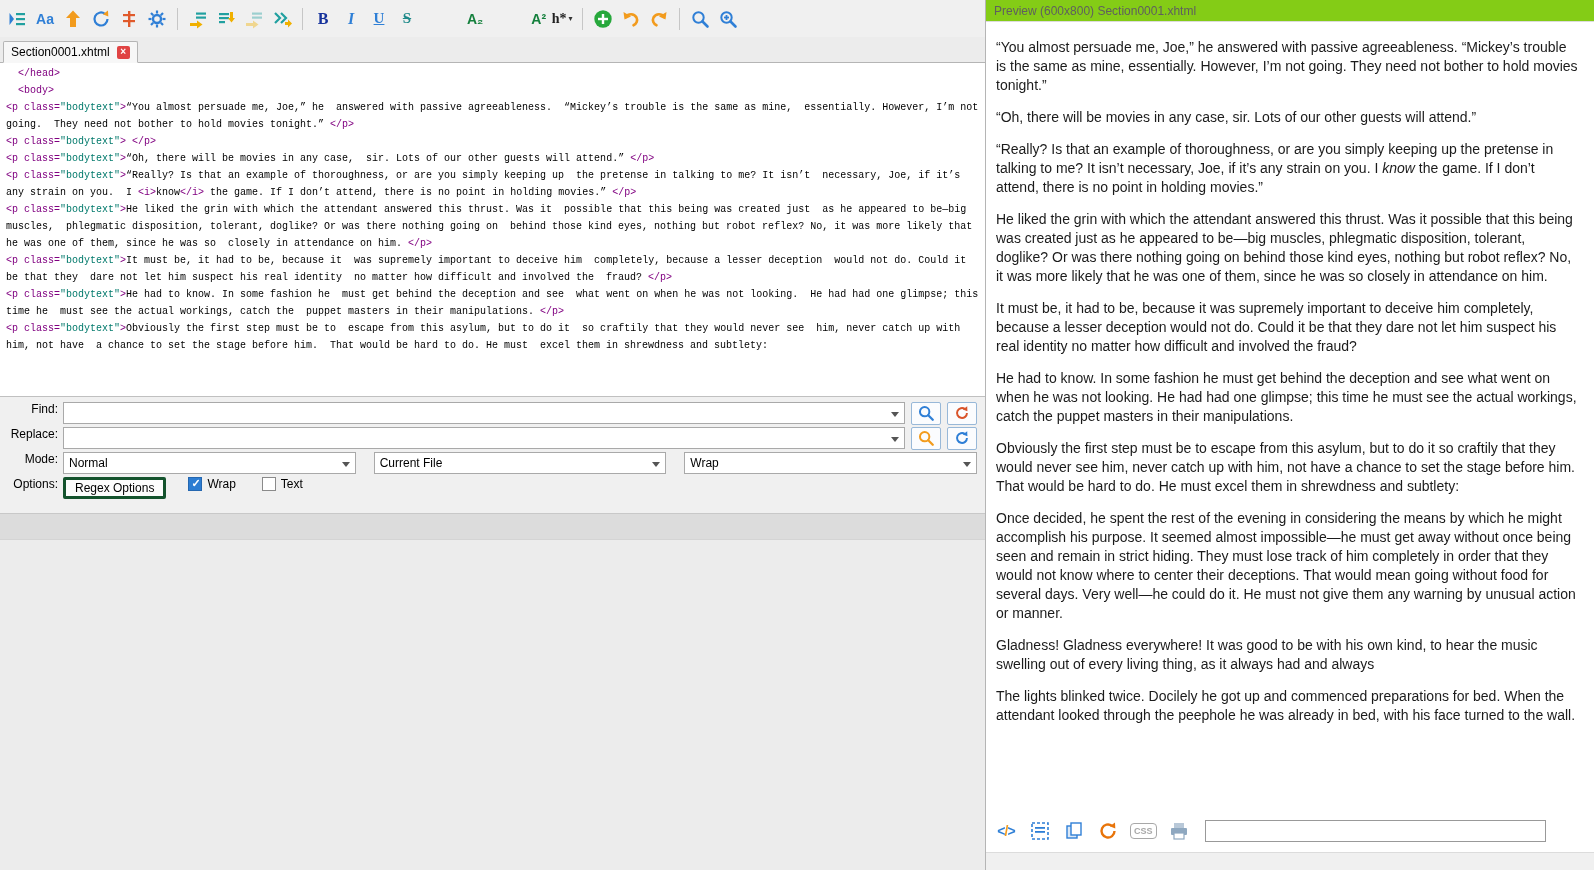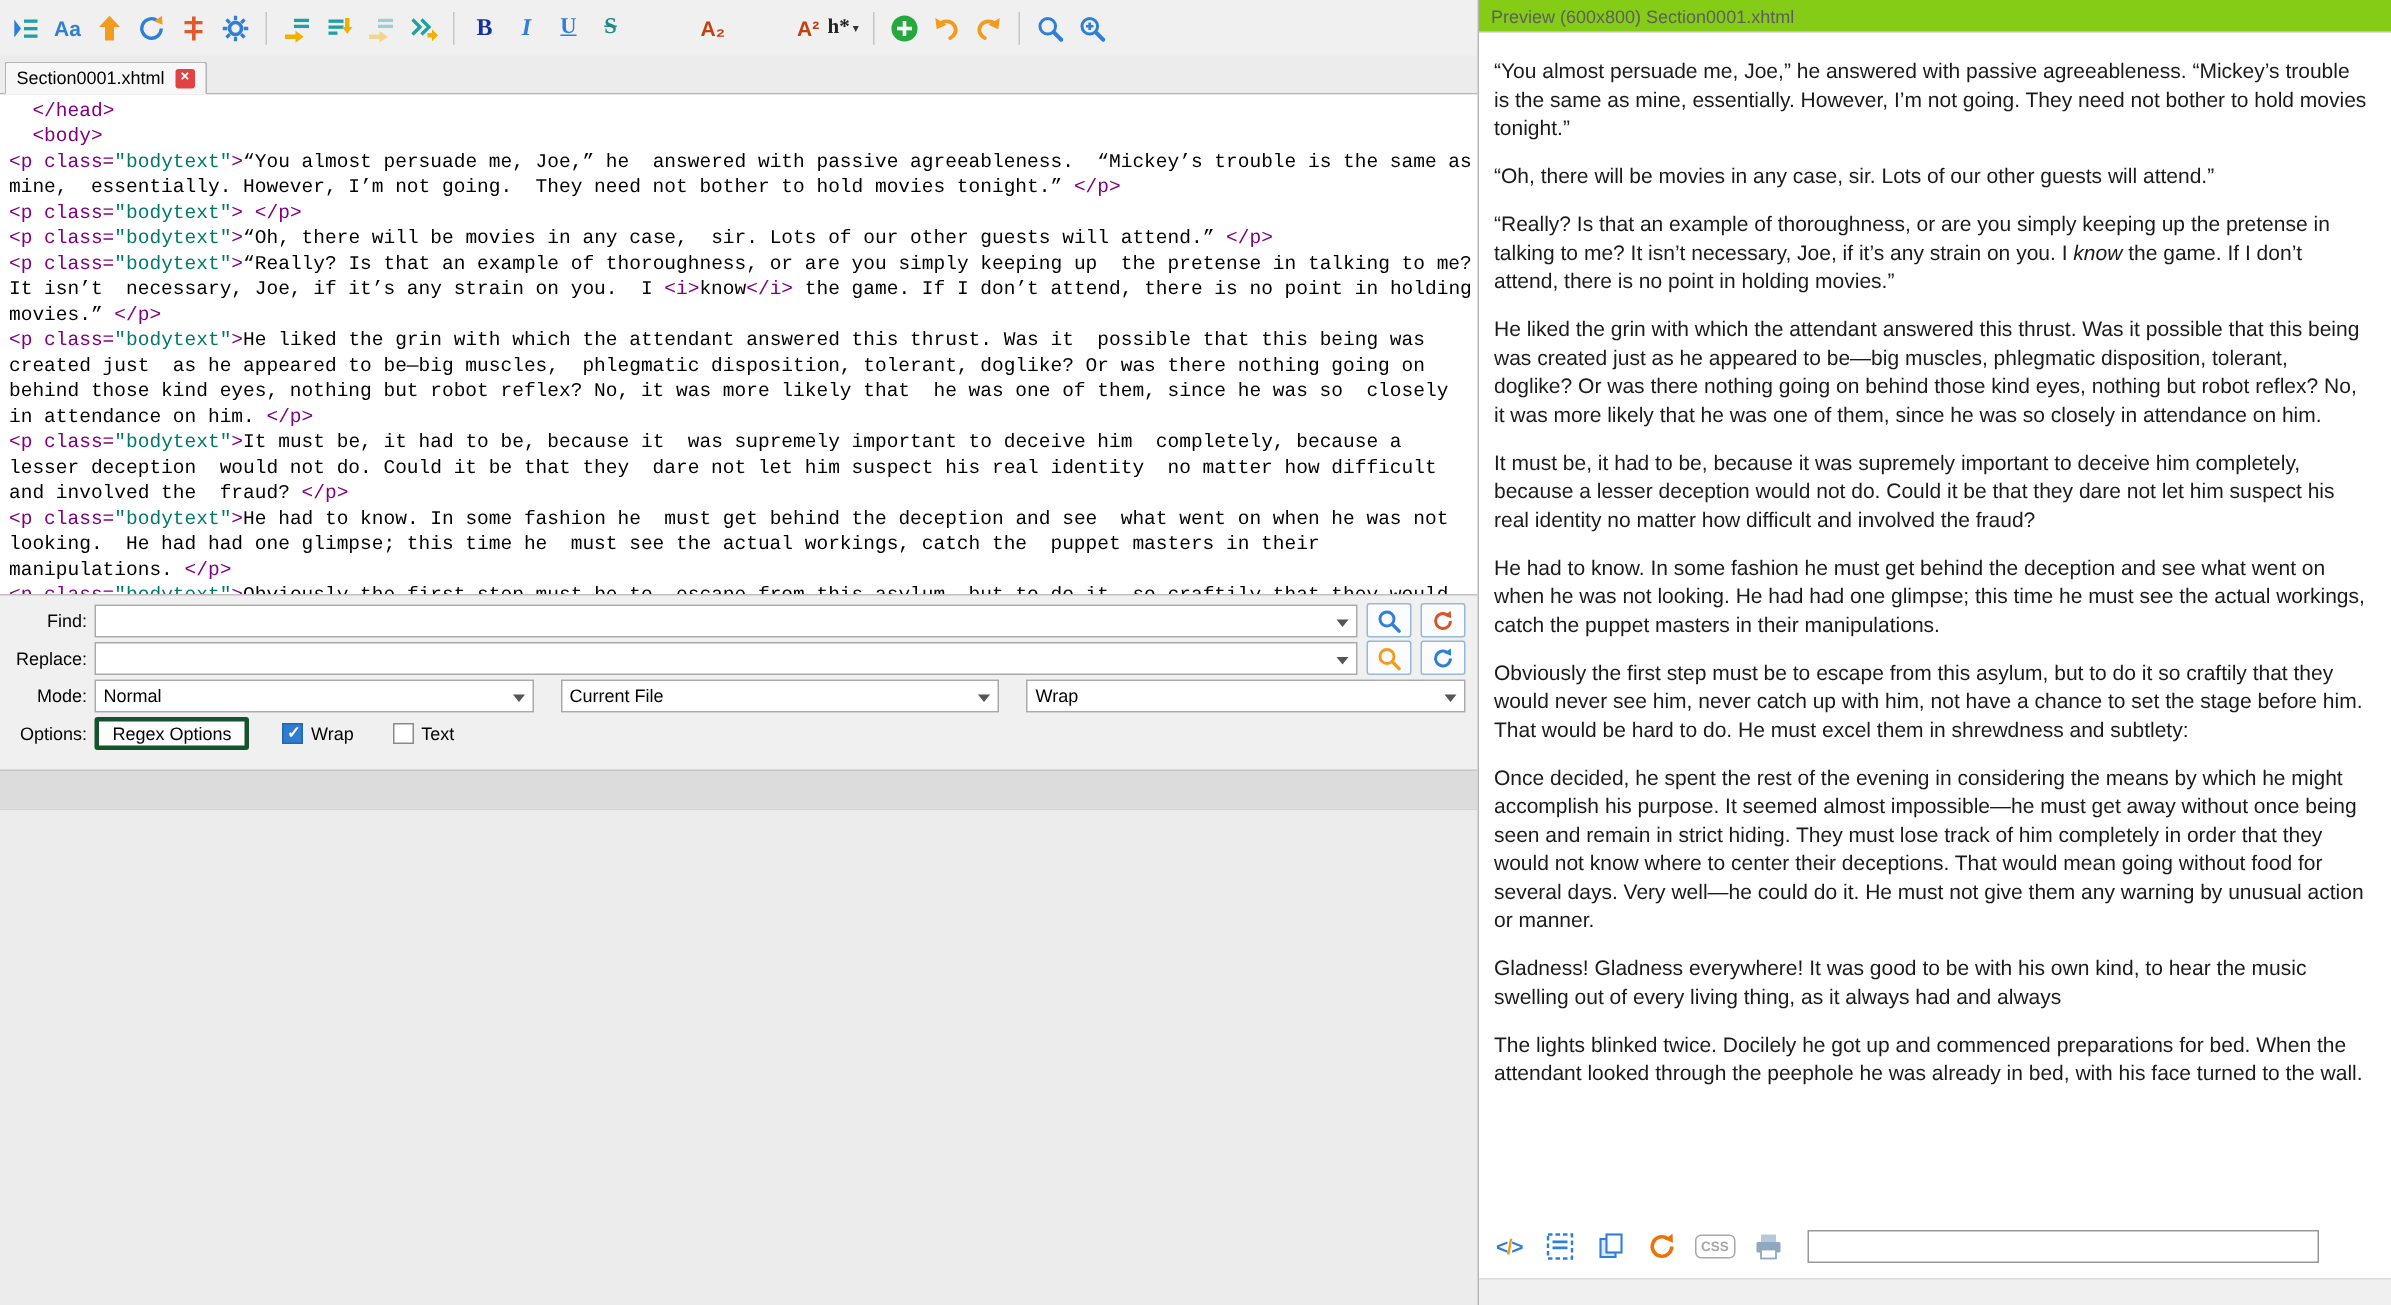--- a/index.html
+++ b/index.html
@@ -11,42 +11,42 @@
 
   
   .toolbar{height:37px;flex:none;display:flex;align-items:center;padding:0 3px;background:#f0f0f0;}
   .tbtn{height:28px;min-width:28px;border:none;background:transparent;display:flex;align-items:center;justify-content:center;padding:0 2px;cursor:default;}
   .sep{width:1px;height:22px;background:#c6c6c6;margin:0 6px;flex:none;}
   .g-aa{color:#2f7fd6;font-weight:bold;font-size:14px;}
   .g-bold{color:#16329c;font-family:"Liberation Serif",serif;font-weight:bold;font-size:16px;}
   .g-italic{color:#2f7fd6;font-family:"Liberation Serif",serif;font-style:italic;font-weight:bold;font-size:16px;}
   .g-underline{color:#2f7fd6;font-family:"Liberation Serif",serif;font-weight:bold;font-size:15px;text-decoration:underline;}
   .g-strike{color:#1f8a8a;font-family:"Liberation Serif",serif;font-weight:bold;font-size:15px;text-decoration:line-through;}
-  .g-subsup{color:#c2410c;font-weight:bold;font-size:14px;margin-left:44px;}
+  .g-subsup{color:#15803d;font-weight:bold;font-size:14px;margin-left:44px;}
   .g-heading{color:#222;font-weight:bold;font-size:14px;font-family:"Liberation Serif",serif;}
   .g-arrow{font-size:8px;color:#333;margin-left:2px;}
   .disabled{opacity:.4;}
   .flip{transform:scaleX(-1);}
 
   
   .tabbar{height:26px;flex:none;background:#ececec;border-bottom:1px solid #b5b5b5;display:flex;align-items:flex-end;padding-left:3px;}
   .tab{display:flex;align-items:center;gap:7px;background:#f7f7f7;border:1px solid #b5b5b5;border-bottom:1px solid #f7f7f7;margin-bottom:-1px;padding:3px 7px;font-size:12px;border-radius:2px 2px 0 0;}
   .tab-close{width:13px;height:13px;border-radius:2px;background:#e04343;color:#fff;font-size:10px;line-height:12px;text-align:center;font-weight:bold;}
   .tab-close::before{content:"×";}
 
   
-  .editor{flex:1;background:#fff;overflow:hidden;padding:2px 2px 0 6px;font-family:"Liberation Mono","DejaVu Sans Mono",monospace;font-size:13px;line-height:17px;color:#000;}
+  .editor{flex:1;background:#fff;overflow:hidden;padding:2px 2px 0 6px;font-family:"Liberation Mono","DejaVu Sans Mono",monospace;font-size:10px;line-height:17px;color:#000;}
   .code-line{white-space:pre-wrap;min-height:17px;}
   .tok-tag{color:#800080;}
   .tok-val{color:#00796b;}
   .tok-txt{color:#000;}
 
   
   .findbar{flex:none;background:#f0f0f0;border-top:1px solid #c0c0c0;padding:4px 8px 4px 0;font-size:12px;}
-  .frow{display:flex;align-items:center;height:24px;margin:1px 0;}
+  .frow{display:flex;align-items:flex-start;height:24px;margin:1px 0;}
   .flabel{width:58px;text-align:right;margin-right:5px;flex:none;color:#000;}
   .combo{height:22px;border:1px solid #a9a9a9;background:#fff;position:relative;display:flex;align-items:center;padding:0 18px 0 5px;overflow:hidden;}
   .combo.grow{flex:1;}
   .combo-arrow{position:absolute;right:5px;top:9px;width:0;height:0;border-left:4px solid transparent;border-right:4px solid transparent;border-top:5px solid #555;}
   .fbtn{width:30px;height:23px;margin-left:6px;border:1px solid #98b8d8;background:#fbfcfe;border-radius:2px;display:flex;align-items:center;justify-content:center;flex:none;}
   .mode-combo{flex:1;margin-right:18px;}
   .regex-btn{height:22px;border:3px solid #14532d;background:#fcfcfc;border-radius:2px;padding:0 9px;font-size:12px;margin-right:22px;font-family:inherit;}
   .cb-group{display:flex;align-items:center;margin-right:26px;}
   .cb{width:14px;height:14px;border:1px solid #8a8a8a;background:#fff;display:inline-block;margin-right:5px;position:relative;}
   .cb.checked{background:#2d7dd2;border-color:#2567b0;}

